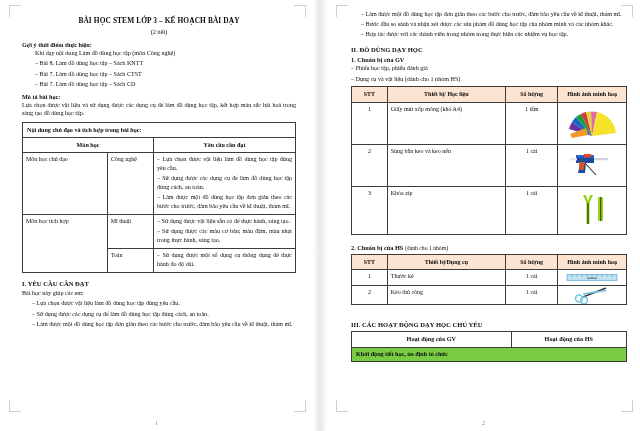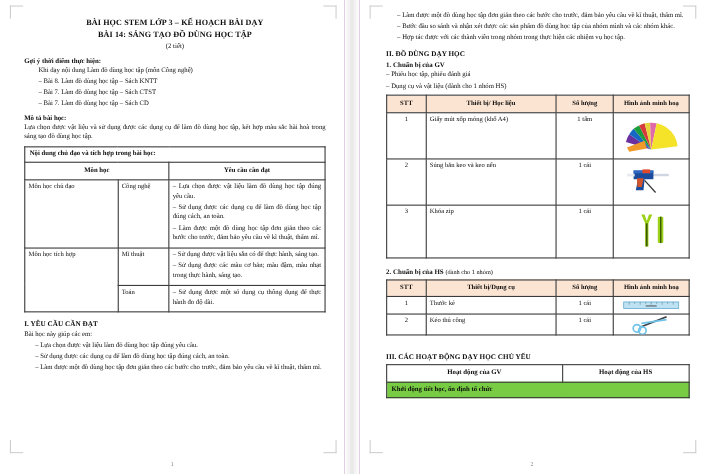--- a/index.html
+++ b/index.html
@@ -12,21 +12,21 @@
     height: 431px;
     overflow: hidden;
     font-family: "Liberation Serif", "DejaVu Serif", serif;
     color: #0d0d0d;
   }
   #doc {
     position: relative;
     width: 640px;
     height: 431px;
     display: flex;
-    background: #701a75;
+    background: #3b82f6;
   }
   .page {
     position: relative;
     width: 313px;
     height: 431px;
     background: #ffffff;
     box-sizing: border-box;
     overflow: hidden;
   }
   .page.left { padding: 7px 17px 0 22px; }
@@ -161,21 +161,20 @@
 
 <div id="doc">
 
   <div class="page left">
     <div class="crop tl"></div>
     <div class="crop tr"></div>
     <div class="crop bl"></div>
     <div class="crop br"></div>
 
     <h1 class="t1">BÀI HỌC STEM LỚP 3 – KẾ HOẠCH BÀI DẠY</h1>
-    <h1 class="t2">BÀI 14: SÁNG TẠO ĐỒ DÙNG HỌC TẬP</h1>
     <div class="subt">(2 tiết)</div>
 
     <div class="lead">Gợi ý thời điểm thực hiện:</div>
     <div class="p ind1">Khi dạy nội dung Làm đồ dùng học tập (môn Công nghệ)</div>
     <div class="p ind1">– Bài 8. Làm đồ dùng học tập – Sách KNTT</div>
     <div class="p ind1">– Bài 7. Làm đồ dùng học tập – Sách CTST</div>
     <div class="p ind1">– Bài 7. Làm đồ dùng học tập – Sách CD</div>
 
     <div class="gap-s"></div>
     <div class="lead">Mô tả bài học:</div>

